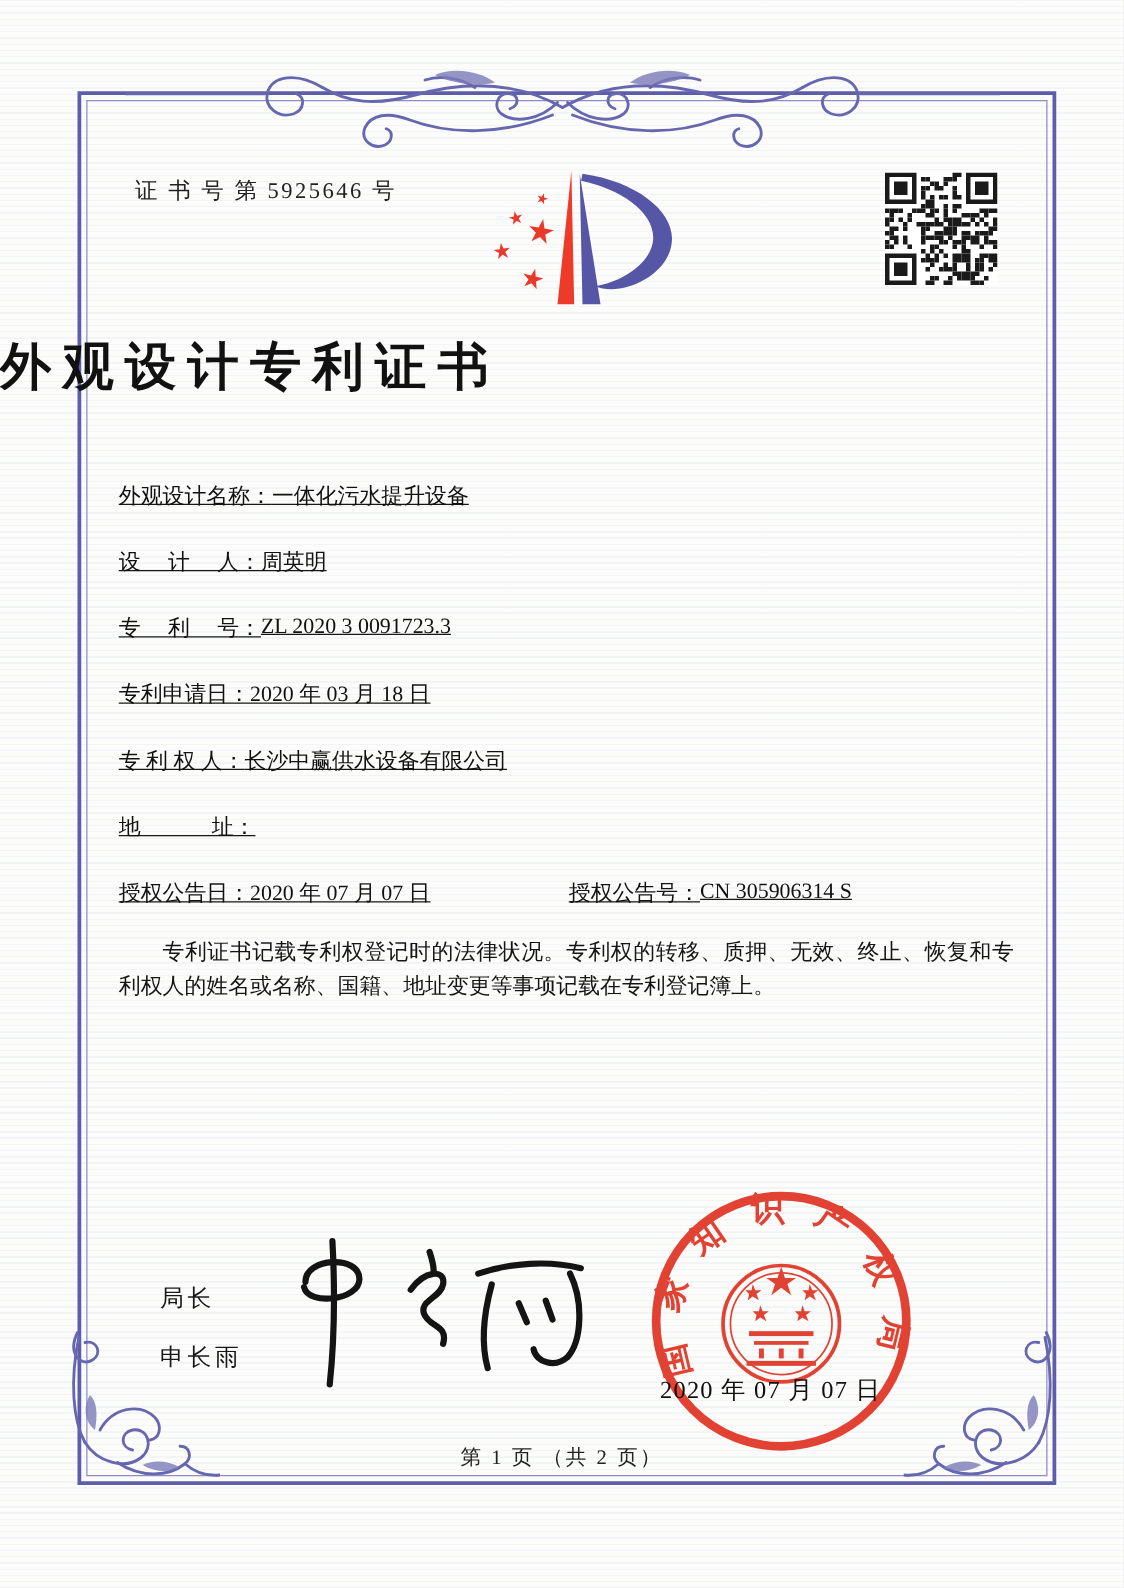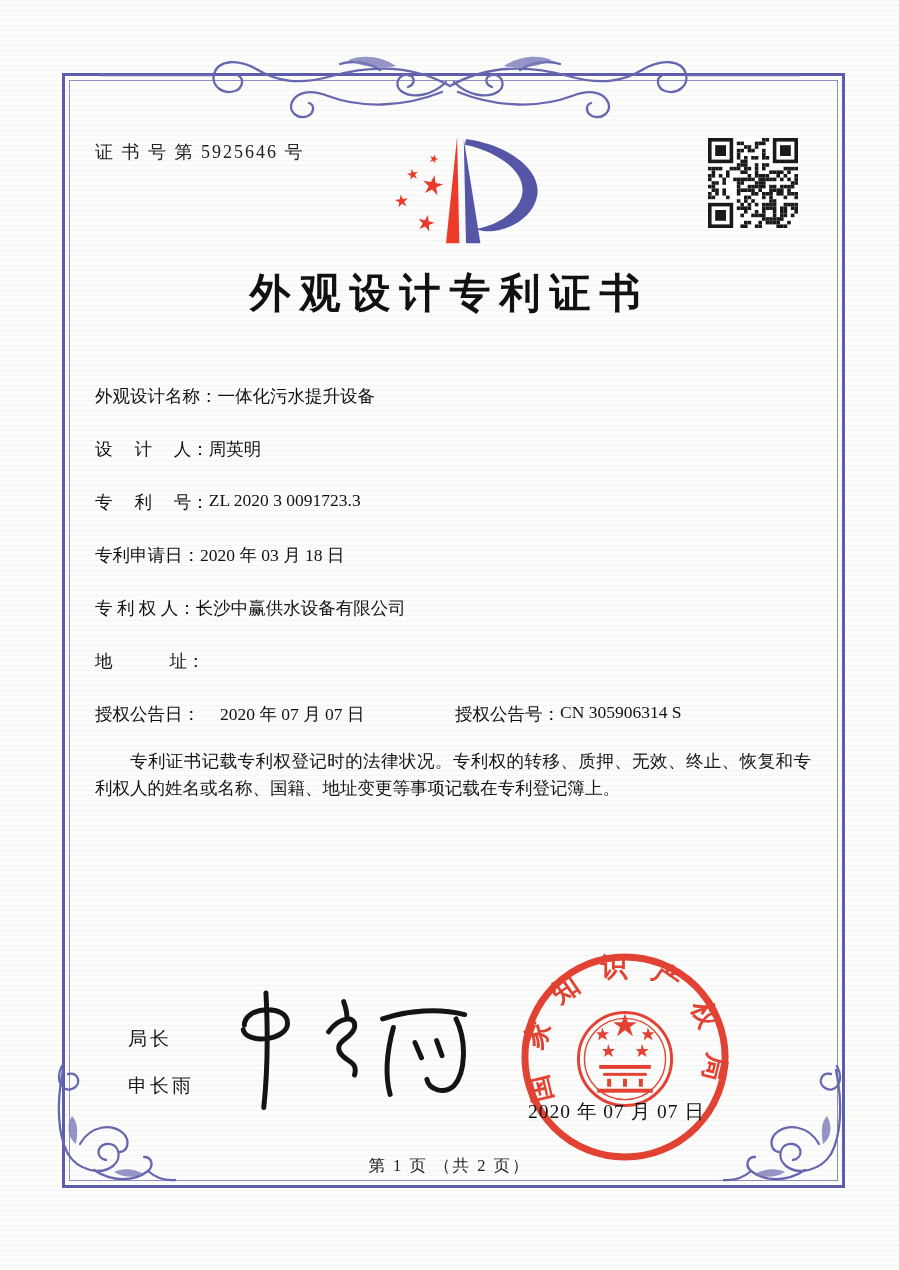--- a/index.html
+++ b/index.html
@@ -24,36 +24,36 @@
   }
   
   .ornament-top { position:absolute; left:100px; top:50px; width:700px; height:76px; }
   .corner-flourish { position:absolute; width:140px; height:140px; }
   .corner-bl { left:36px;  top:1056px; }
   .corner-br { left:723px; top:1056px; transform:scaleX(-1); }
   .flo { stroke:#6767af; stroke-width:2.3; fill:none; stroke-linecap:round; }
   .flo-f { fill:#7a7ab8; stroke:none; opacity:.8; }
   
   .cert-number {
-    position:absolute; left:95px; top:140px;
+    position:absolute; left:108px; top:140px;
     font-size:18px; letter-spacing:2px; color:#222;font-family:Liberation Serif, serif;
   }
   .logo { position:absolute; left:372px; top:128px; width:168px; height:122px; }
   .qr   { position:absolute; left:708px; top:138px; width:90px; height:90px; }
   .title {
     position:absolute; left:0; top:266px; width:100%;
-    text-align:center; font-size:41px; font-weight:bold;
+    font-size:41px; font-weight:bold;
     letter-spacing:9px; color:#111;
   }
   
-  .fields { position:absolute; left:95px; top:384px; width:715px; font-size:17.5px; }
+  .fields { position:absolute; left:95px; top:384px; width:715px; font-size:17.5px;text-decoration:underline; }
   .field-row { display:flex; height:26px; margin-bottom:27px; white-space:pre; }
   .field-label { color:#111; }
   .field-value { color:#111; }
-  .pair-wide { width:360px; display:flex; white-space:pre;gap:20px; }
+  .pair-wide { width:360px; display:flex; white-space:pre; }
   
   .body-text {
     position:absolute; left:95px; top:748px; width:716px;
     font-size:17.5px; line-height:27px; text-align:justify; color:#151515;
   }
   .body-text p { text-indent:2em; }
   
   .signer { position:absolute; left:113px; top:1026px; font-size:19px; letter-spacing:3px;margin-left:15px; }
   .signer .name { margin-top:21px; }
   .signature-svg { position:absolute; left:222px; top:980px; width:265px; height:135px; }

